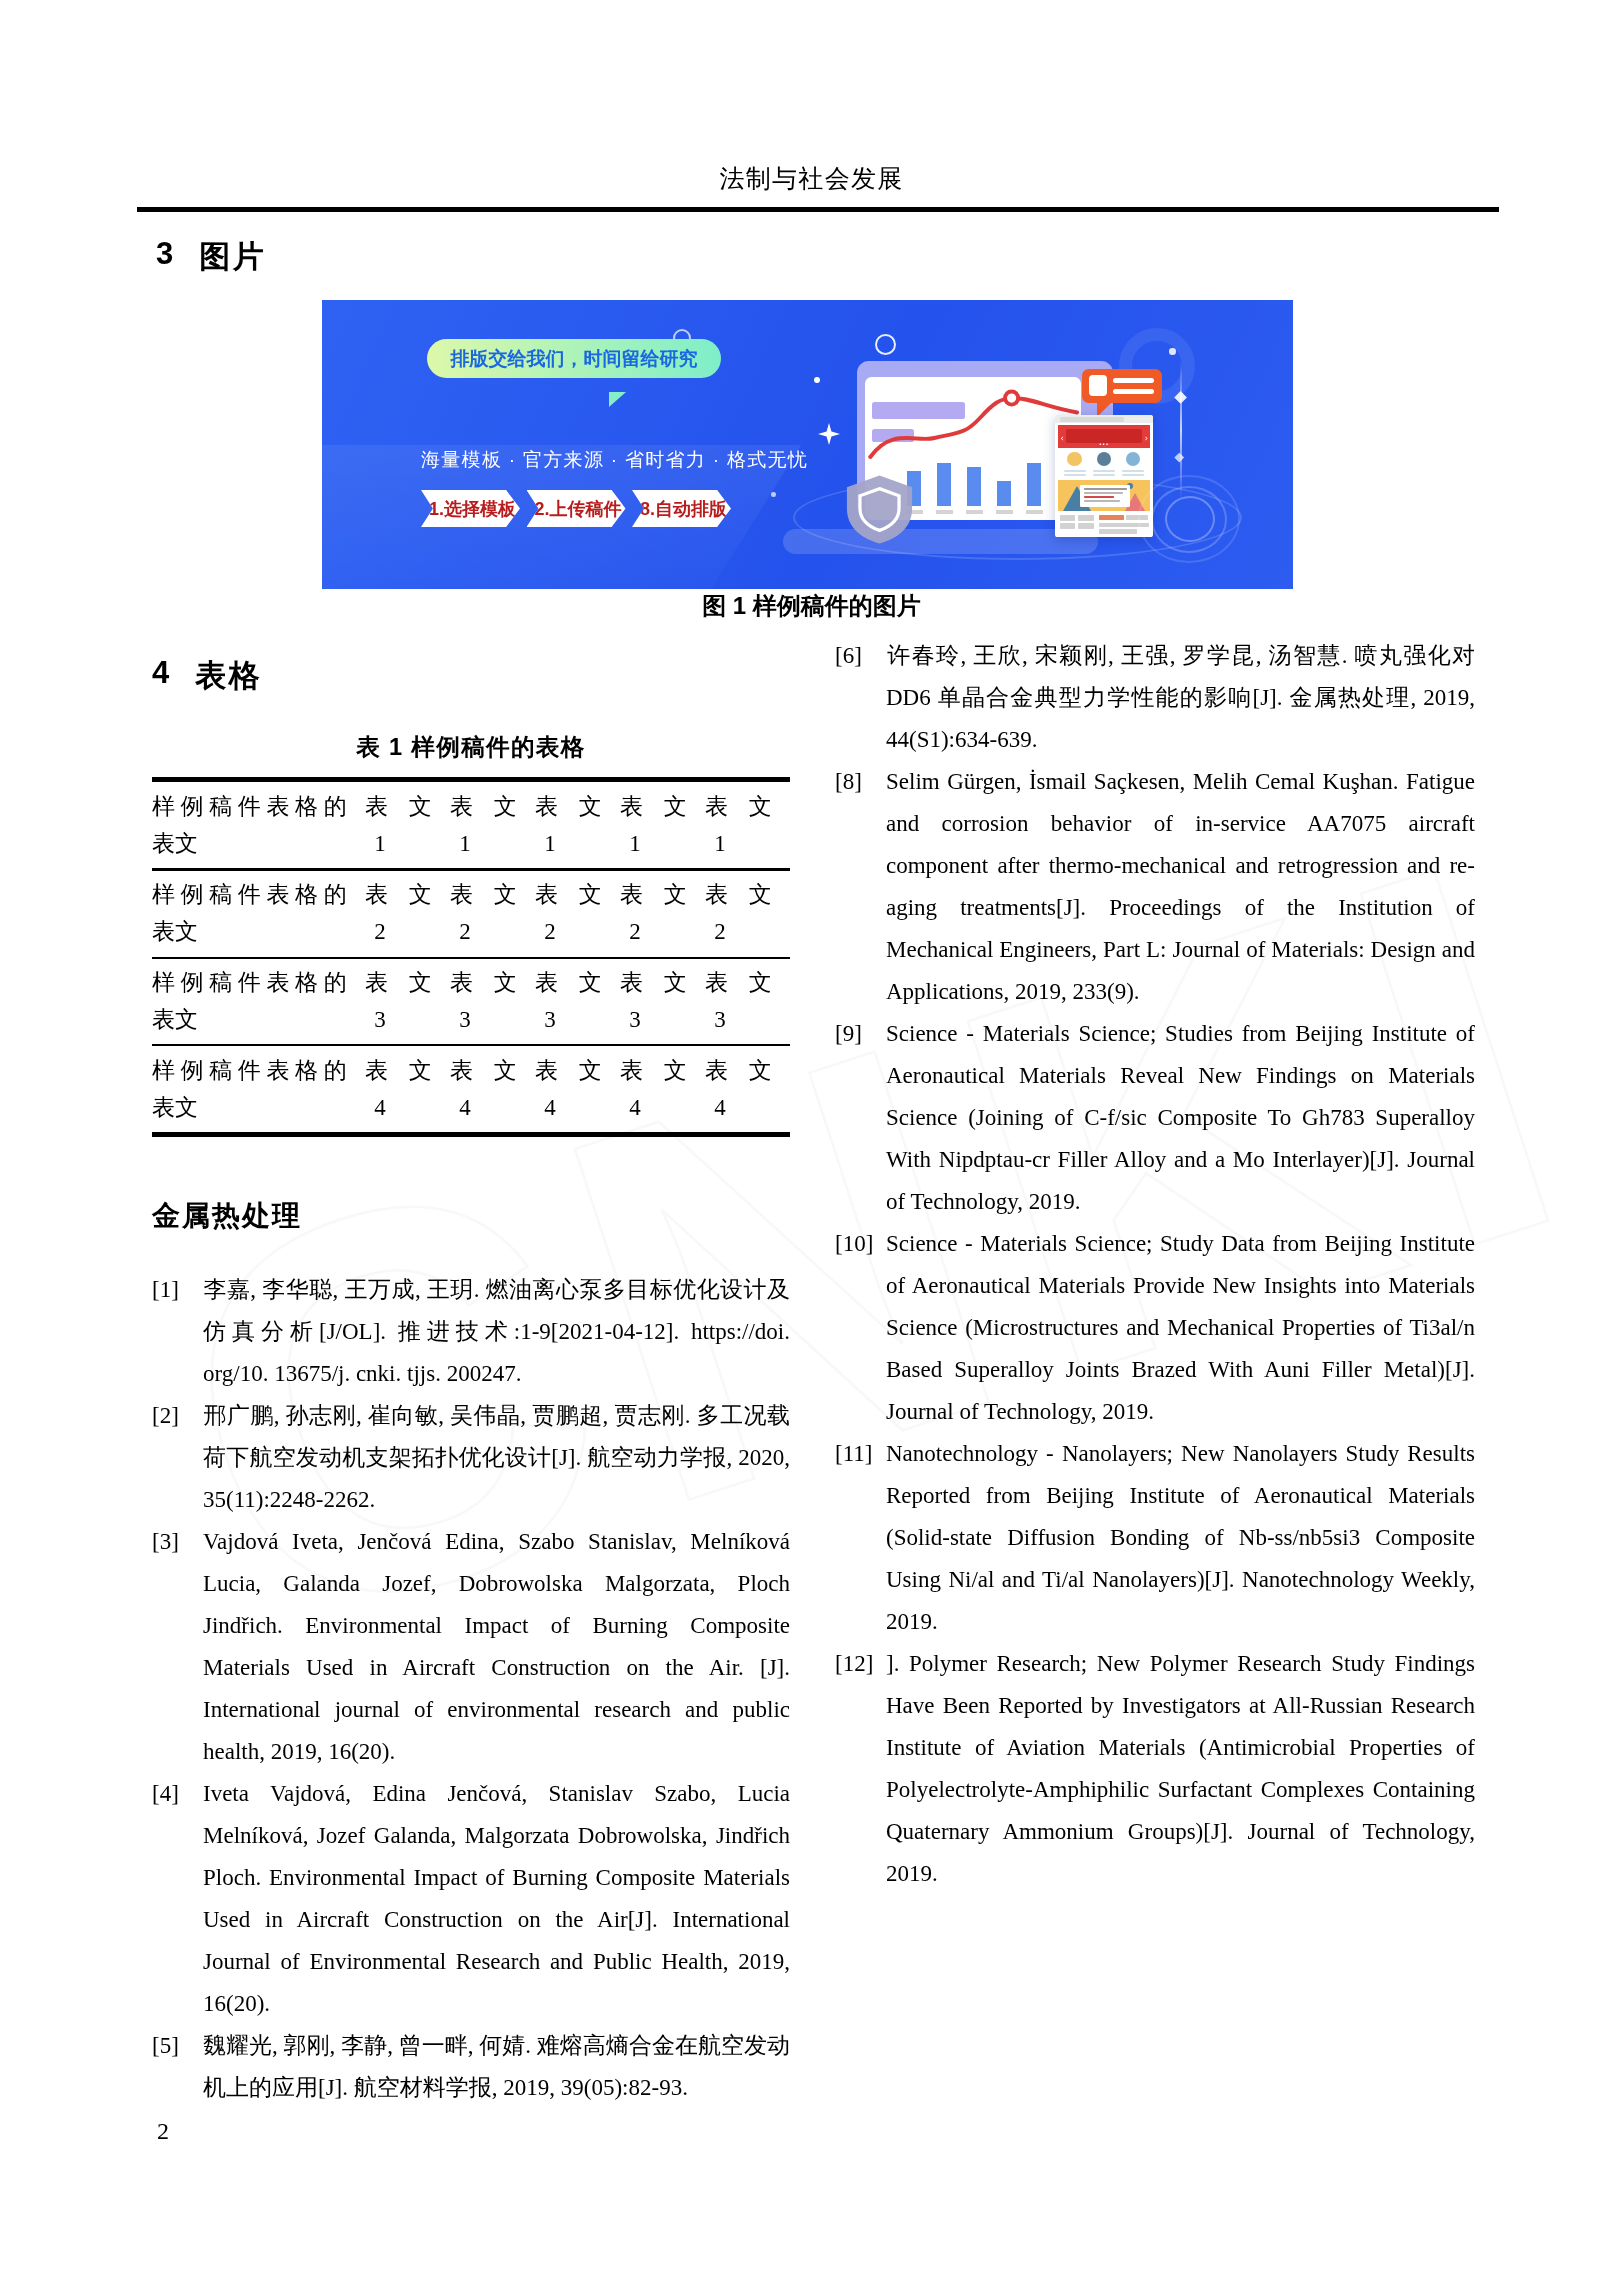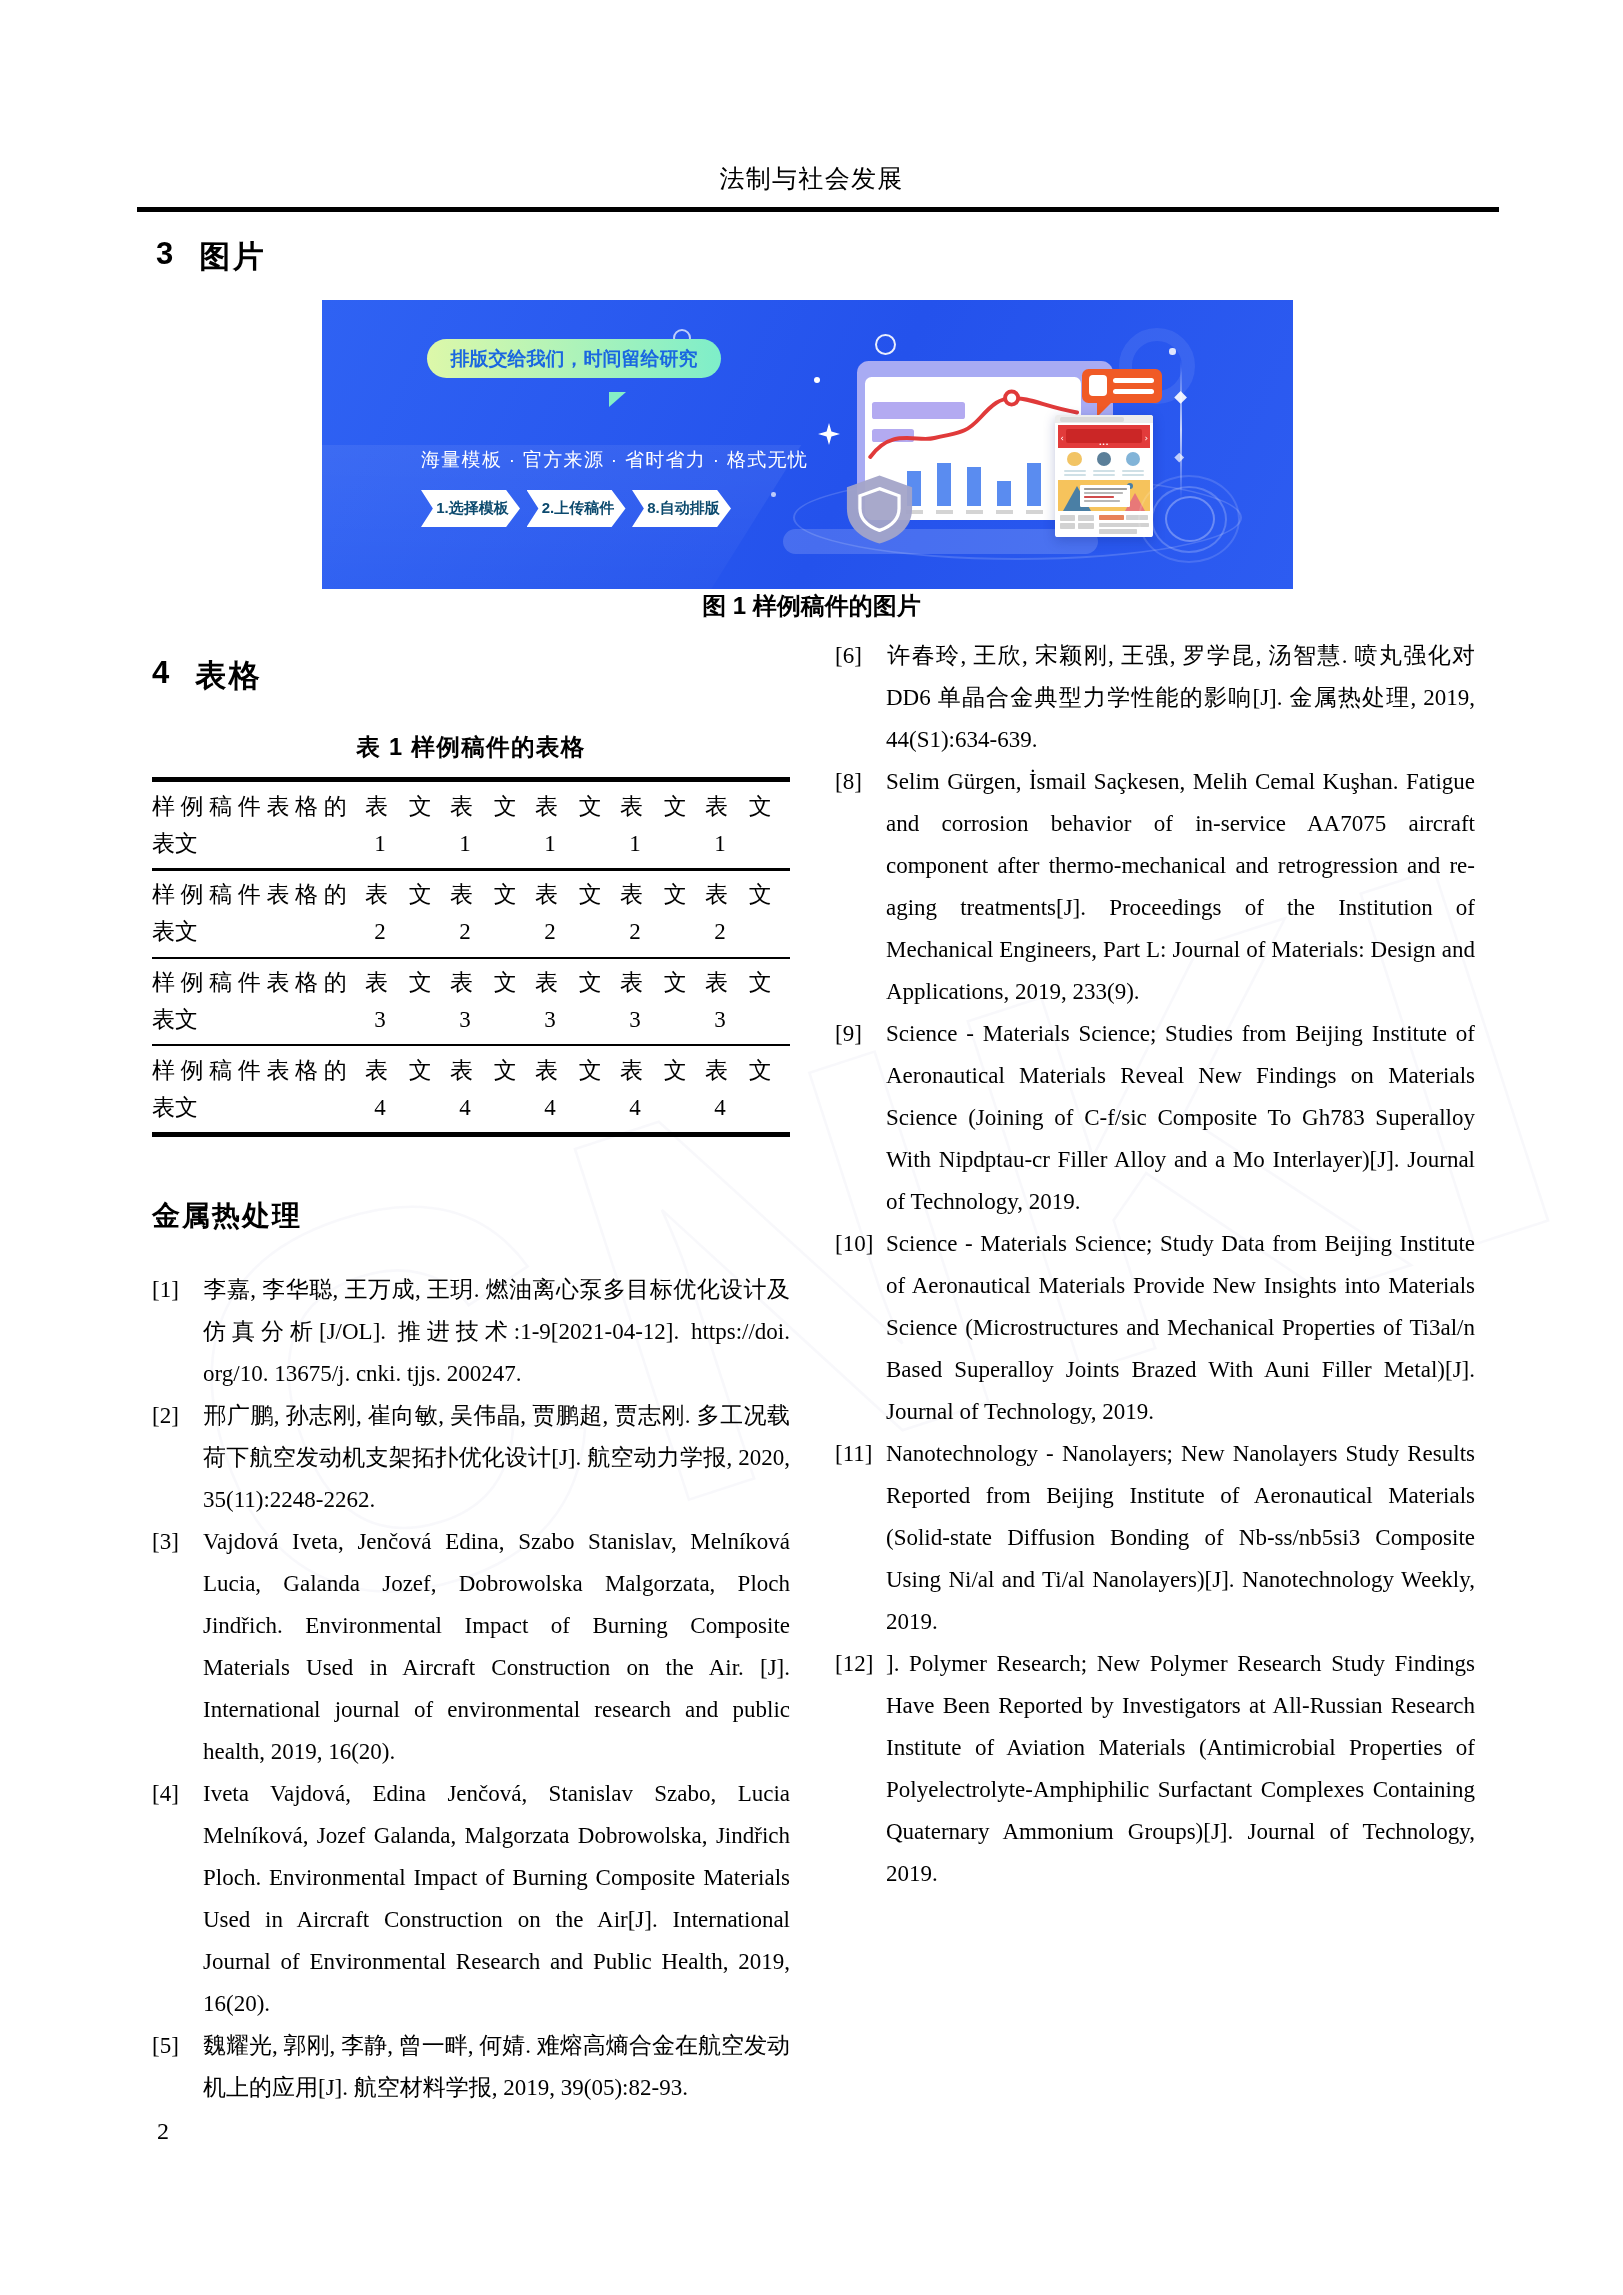--- a/index.html
+++ b/index.html
@@ -32,21 +32,21 @@
   .bn-bubble{position:absolute;left:105px;top:39px;height:39px;line-height:39px;padding:0 23.6px;
         border-radius:22px;background:linear-gradient(90deg,#ddf8a9,#7eeec9);
         color:#1a67e0;font-size:19px;font-weight:600;}
   .bn-bubble-tail{position:absolute;left:287px;top:92px;width:0;height:0;
         border-top:15.7px solid #85efc6;border-right:17px solid transparent;}
   .bn-title{position:absolute;left:97px;top:90px;color:#fff;font-size:48px;font-weight:bold;
         letter-spacing:2px;text-shadow:0 4.6px 0.7px rgba(18,52,176,0.45);white-space:nowrap;}
   .bn-subtitle{position:absolute;left:99px;top:147px;color:#fff;font-size:19px;font-weight:500;
         letter-spacing:1.3px;white-space:nowrap;}
   .bn-steps{position:absolute;left:99px;top:190px;display:flex;gap:6.5px;}
-  .bn-step{width:99px;height:37px;background:#fff;color:#0c4a6e;font-size:15px;font-weight:bold;
+  .bn-step{width:99px;height:37px;background:#fff;color:#b91c1c;font-size:18px;font-weight:bold;
         display:flex;align-items:center;justify-content:center;padding-left:3.9px;box-sizing:border-box;
         clip-path:polygon(0 0,86% 0,100% 50%,86% 100%,0 100%,12% 50%);}
 
   
   .il{position:absolute;}
   .il-ellipse{left:471px;top:175px;width:445px;height:81px;border:2px solid rgba(255,255,255,0.16);
         border-radius:50%;}
   .il-base{left:461px;top:229px;width:315px;height:25px;border-radius:12.4px;background:rgba(255,255,255,0.16);}
   .il-gear{left:797px;top:27.5px;width:50px;height:50px;border:13px solid rgba(255,255,255,0.08);
         border-radius:50%;}

